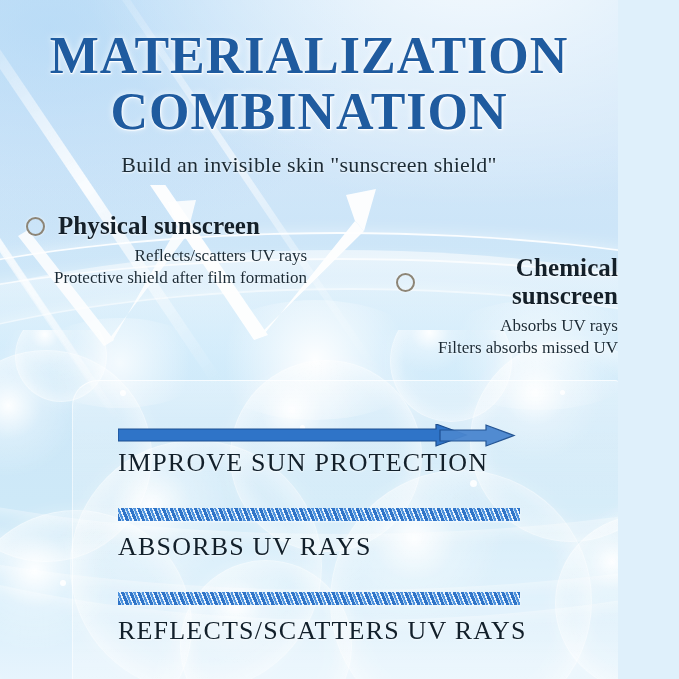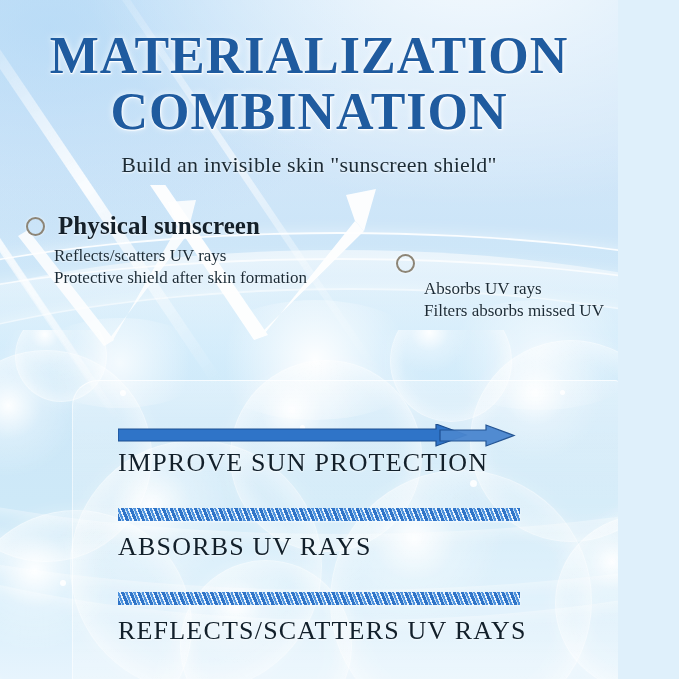--- a/index.html
+++ b/index.html
@@ -92,21 +92,21 @@
     text-shadow:0 1px 0 rgba(255,255,255,.9),0 0 7px rgba(255,255,255,.85),1px 1px 2px rgba(255,255,255,.9);
   }
   #title .l2{display:block;margin-top:4px;}
   #subtitle{
     position:absolute;left:0;right:0;top:152px;text-align:center;
     color:#1b2b36;font-size:22px;letter-spacing:.2px;
     text-shadow:0 1px 2px rgba(255,255,255,.85);
   }
 
   
-  .feature{position:absolute;}
+  .feature{position:absolute;text-align:right;}
   .feature .head{display:flex;align-items:center;gap:13px;}
   .bullet{
     width:15px;height:15px;border-radius:50%;
     border:2px solid #8d8576;background:transparent;flex:0 0 auto;
     box-shadow:0 0 3px rgba(255,255,255,.8);
   }
   .feature .htxt{
     color:#14202a;font-size:25px;font-weight:bold;letter-spacing:.1px;
     text-shadow:0 1px 2px rgba(255,255,255,.8);
   }
@@ -216,27 +216,28 @@
   </div>
   <div id="subtitle">Build an invisible skin "sunscreen shield"</div>
 
   <div class="feature" id="f-physical">
     <div class="head">
       <span class="bullet"></span>
       <span class="htxt">Physical sunscreen</span>
     </div>
     <div class="lines">
       <div>Reflects/scatters UV rays</div>
-      <div>Protective shield after skin formation</div>
+      <div>Protective shield after film formation</div>
     </div>
   </div>
 
   <div class="feature" id="f-chemical">
     <div class="head">
       <span class="bullet"></span>
+      <span class="htxt">Chemical sunscreen</span>
     </div>
     <div class="lines">
       <div>Absorbs UV rays</div>
       <div>Filters absorbs missed UV</div>
     </div>
   </div>
 
   <div class="row" id="row-improve">
     <div class="arrowwrap" style="width:400px;">
       <svg width="400" height="24" viewBox="0 0 400 24">

